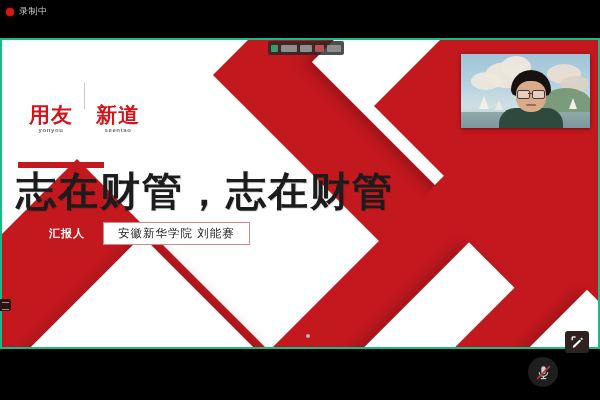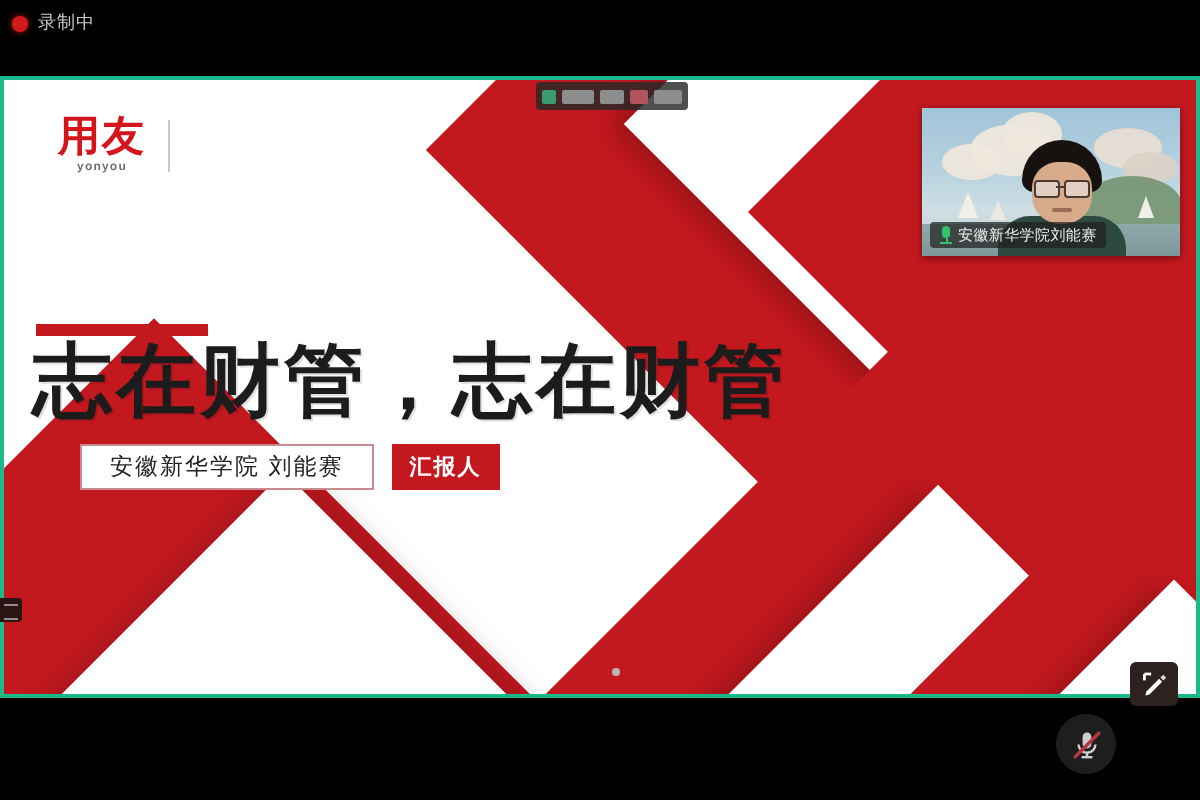--- a/index.html
+++ b/index.html
@@ -35,21 +35,21 @@
   
   #red-right-edge{right:-30px;top:-30px;width:120px;height:160px;background:#c4181f;transform:rotate(45deg);}
 
   
   #left-tab{position:absolute;left:0;top:299px;width:11px;height:12px;background:#2b1414;z-index:8;
             border-top-right-radius:2px;border-bottom-right-radius:2px;}
   #left-tab i{display:block;margin:3px 2px;height:6px;border-top:1px solid #9a8a8a;border-bottom:1px solid #9a8a8a;}
 
   
   #logo{position:absolute;left:16px;top:18px;display:flex;align-items:flex-end;gap:0;z-index:12;}
-  .logo-half{display:flex;flex-direction:column;align-items:center;padding:0 11px;}
+  .logo-half{display:flex;flex-direction:column;align-items:center;padding:0 11px;margin-top:46px;}
   .logo-cn{color:#d4151c;font-size:21px;font-weight:bold;line-height:1;letter-spacing:1px;
            font-family:"Liberation Sans","DejaVu Sans",sans-serif;}
   .logo-en{color:#6f6f6f;font-size:6px;letter-spacing:.6px;margin-top:2px;font-weight:bold;}
   #logo-divider{width:1px;height:26px;background:#c9c9c9;align-self:center;}
 
   
   #subtitle{position:absolute;left:30px;top:92px;font-size:14.5px;color:#3a3a3a;letter-spacing:1.2px;z-index:12;
             font-family:"Liberation Sans","DejaVu Sans",sans-serif;}
   #title-underline{position:absolute;left:16px;top:122px;width:86px;height:6px;background:#c4181f;z-index:12;}
   #main-title{position:absolute;left:14px;top:128px;font-size:40px;font-weight:bold;color:#1c1c1c;letter-spacing:2px;
@@ -146,29 +146,33 @@
 
     <div class="sh" id="red-left2"></div>
     <div class="sh" id="white-left"></div>
 
     <div id="logo">
       <div class="logo-half">
         <span class="logo-cn">用友</span>
         <span class="logo-en">yonyou</span>
       </div>
       <div id="logo-divider"></div>
+      <div class="logo-half">
+        <span class="logo-cn">新道</span>
+        <span class="logo-en">seentao</span>
+      </div>
     </div>
 
     <div id="title-underline"></div>
     <div id="main-title">志在财管，志在财管</div>
     <div id="title-arrow"></div>
 
     <div id="presenter-row">
+      <div id="presenter-badge">汇报人</div>
       <div id="presenter-name">安徽新华学院  刘能赛</div>
-      <div id="presenter-badge">汇报人</div>
     </div>
 
     <div id="slide-dot"></div>
   </div>
 
   <div id="left-tab">
       <i></i>
     </div>
 
   <div id="top-toolbar">
@@ -194,28 +198,20 @@
     </div>
     <div id="vt-person">
       <span id="vt-body"></span>
       <span id="vt-hair"></span>
       <span id="vt-face"></span>
       <span id="vt-glass-l"></span>
       <span id="vt-glass-r"></span>
       <span id="vt-bridge"></span>
       <span id="vt-mouth"></span>
     </div>
-    <div id="vt-label">
-      <span id="vt-mic-icon">
-        <span class="cap"></span>
-          <span class="stem"></span>
-          <span class="base"></span>
-      </span>
-      <span id="vt-name">安徽新华学院刘能赛</span>
-    </div>
   </div>
 
   <div id="annotate-btn">
     <svg width="14" height="14" viewBox="0 0 14 14">
       <path d="M3.2 10.8 L9.6 4.4 L11.1 5.9 L4.7 12.3 L2.7 12.8 Z" fill="#ffffff"></path>
       <path d="M10.2 3.8 L11.6 2.4 L13.1 3.9 L11.7 5.3 Z" fill="#d9d9d9"></path>
       <path d="M2.2 2.0 L5.6 2.0" stroke="#ffffff" stroke-width="1.4" fill="none"></path>
       <path d="M2.2 2.0 L2.2 5.2" stroke="#ffffff" stroke-width="1.4" fill="none"></path>
     </svg>
   </div>

